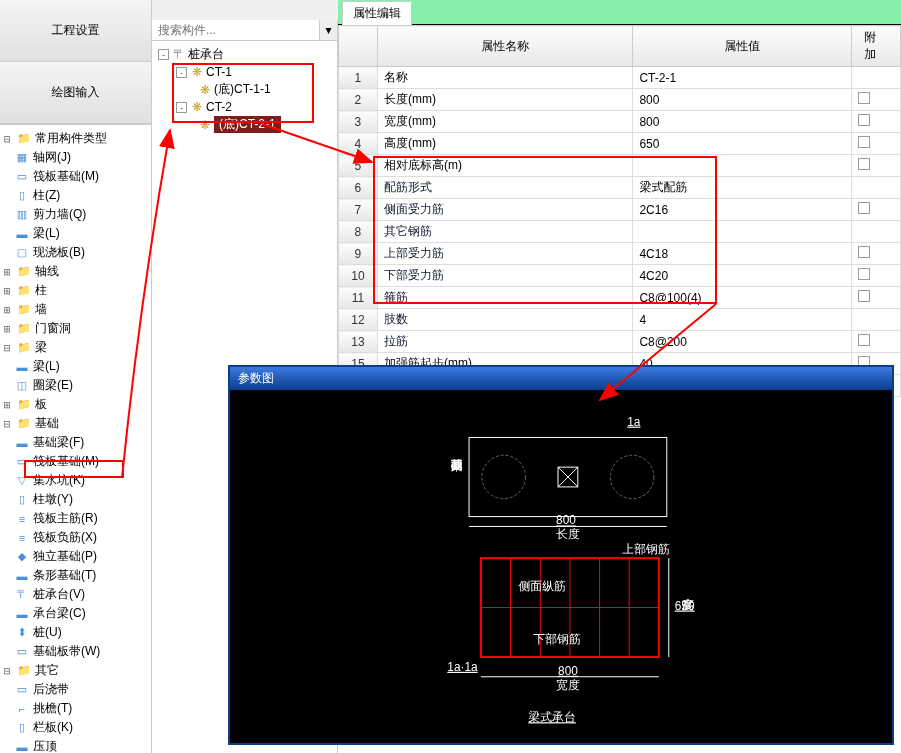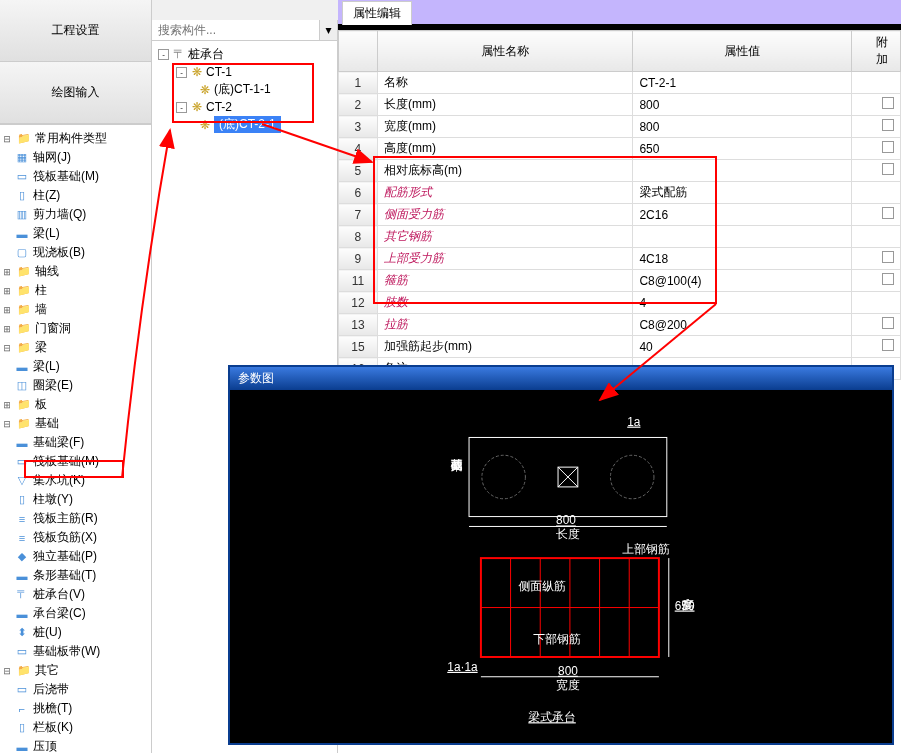--- a/index.html
+++ b/index.html
@@ -21,34 +21,34 @@
 
 .mid-panel { width: 186px; background: #fff; border-right: 1px solid #ccc; display: flex; flex-direction: column; margin-top: 20px; }
 .search-row { display: flex; border-bottom: 1px solid #ccc; }
 .search-input { flex: 1; border: none; padding: 3px 6px; outline: none; font-size: 12px; }
 .search-btn { width: 22px; background: #eee; border-left: 1px solid #ccc; display: flex; align-items: center; justify-content: center; cursor: pointer; }
 .mid-tree { flex: 1; padding: 4px 2px; position: relative; }
 .mt-node { display: flex; align-items: center; padding: 1px 0; }
 .mt-toggle { width: 11px; height: 11px; border: 1px solid #999; display: inline-flex; align-items: center; justify-content: center; font-size: 8px; margin-right: 3px; cursor: pointer; background: #fff; }
 .mt-icon { width: 14px; display: inline-flex; justify-content: center; margin-right: 2px; color: #888; }
 .mt-label { cursor: pointer; }
-.mt-selected { background: #3b82f6; color: #fff; padding: 0 5px; }
+.mt-selected { background: #7f1d1d; color: #fff; padding: 0 5px; }
 .red-box { position: absolute; border: 2px solid red; pointer-events: none; }
 
 .right-panel { flex: 1; background: #fff; display: flex; flex-direction: column; position: relative; }
-.right-tabs { border-bottom: 6px solid #000000; padding-left: 4px; background: #c4b5fd; text-decoration: underline; }
+.right-tabs { border-bottom: 1px solid #000000; padding-left: 4px; background: #86efac; text-decoration: underline; }
 .tab { display: inline-block; padding: 3px 10px; border: 1px solid #ccc; border-bottom: none; background: #fff; cursor: pointer; position: relative; top: 1px; }
 .prop-table { width: 100%; border-collapse: collapse; }
 .prop-table th { background: linear-gradient(#fdfdfd,#e8e8e8); border: 1px solid #ccc; padding: 3px 12px; font-weight: normal; }
 .prop-table td { border: 1px solid #ddd; padding: 2px 6px; height: 18px; }
 .row-num { width: 32px; text-align: center; background: linear-gradient(#fdfdfd,#e8e8e8); color: #333; }
 .attr-name { width: 210px; }
-.attr-name.link { color: #be185d; font-style: italic; }
+.attr-name.link { color: #0f172a; }
 .attr-val { width: 180px; }
-.attr-chk { width: 40px; text-align: right; }
+.attr-chk { width: 40px; text-align: left; }
 .chk-box { width: 12px; height: 12px; border: 1px solid #999; display: inline-block; background: #fff; }
 .row-selected td { background: #316ac5 !important; color: #fff; }
 .row-selected .row-num { background: #d4a017; color: #000; }
 
 .param-window { position: absolute; left: 228px; top: 365px; width: 666px; height: 380px; border: 2px solid #0a3d8f; background: #000; }
 .param-title { background: linear-gradient(#3a7ae0,#0a3d8f); color: #fff; padding: 3px 8px; font-size: 12px; }
 .param-canvas { width: 100%; height: calc(100% - 22px); position: relative; text-align: center; }
 
 .annotation-arrow { position: absolute; pointer-events: none; }
 .red-line { stroke: red; stroke-width: 2; fill: none; }
@@ -320,20 +320,26 @@
               <td class="attr-val"></td>
               <td class="attr-chk"></td>
             </tr>
             <tr>
               <td class="row-num">9</td>
               <td class="attr-name link">上部受力筋</td>
               <td class="attr-val">4C18</td>
               <td class="attr-chk"><span class="chk-box"></span></td>
             </tr>
             <tr>
+              <td class="row-num">10</td>
+              <td class="attr-name link">下部受力筋</td>
+              <td class="attr-val">4C20</td>
+              <td class="attr-chk"><span class="chk-box"></span></td>
+            </tr>
+            <tr>
               <td class="row-num">11</td>
               <td class="attr-name link">箍筋</td>
               <td class="attr-val">C8@100(4)</td>
               <td class="attr-chk"><span class="chk-box"></span></td>
             </tr>
             <tr>
               <td class="row-num">12</td>
               <td class="attr-name link">肢数</td>
               <td class="attr-val">4</td>
               <td class="attr-chk"></td>

